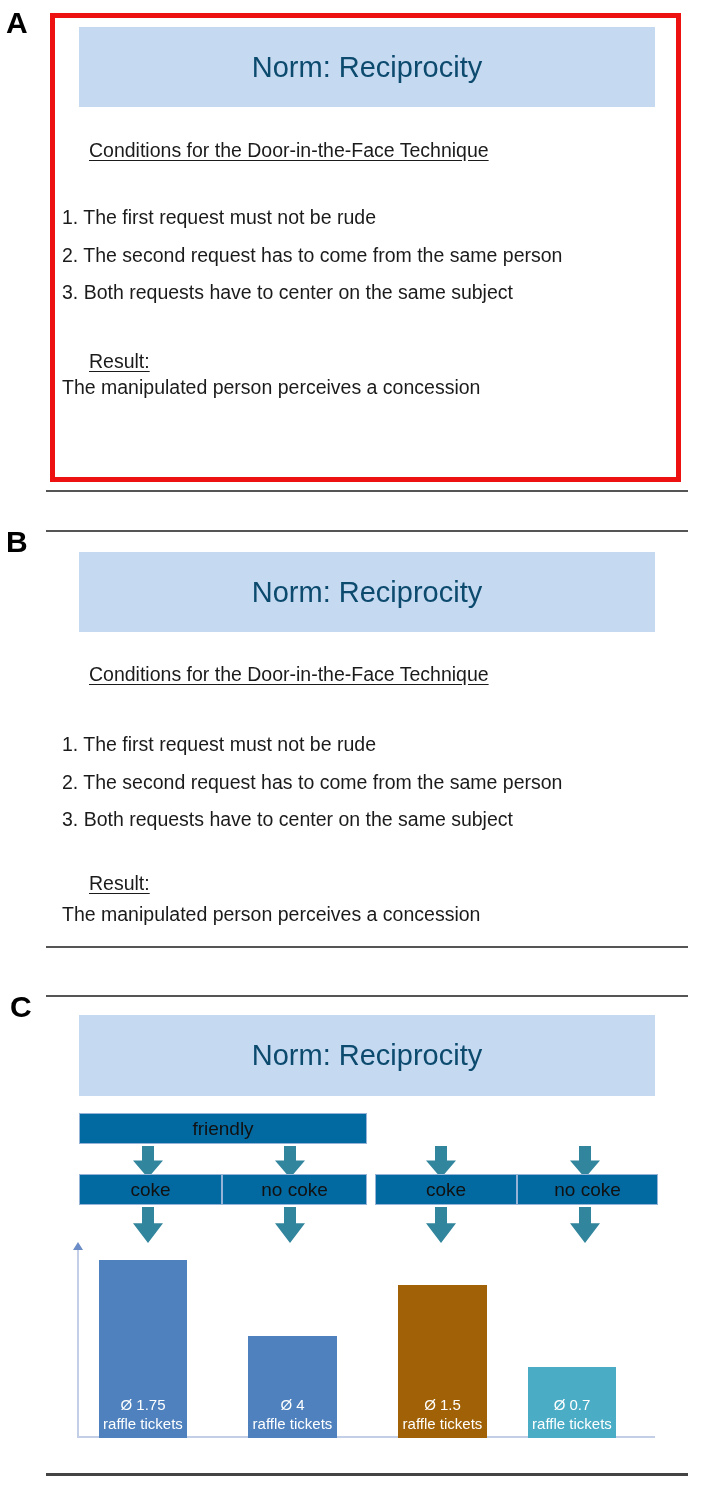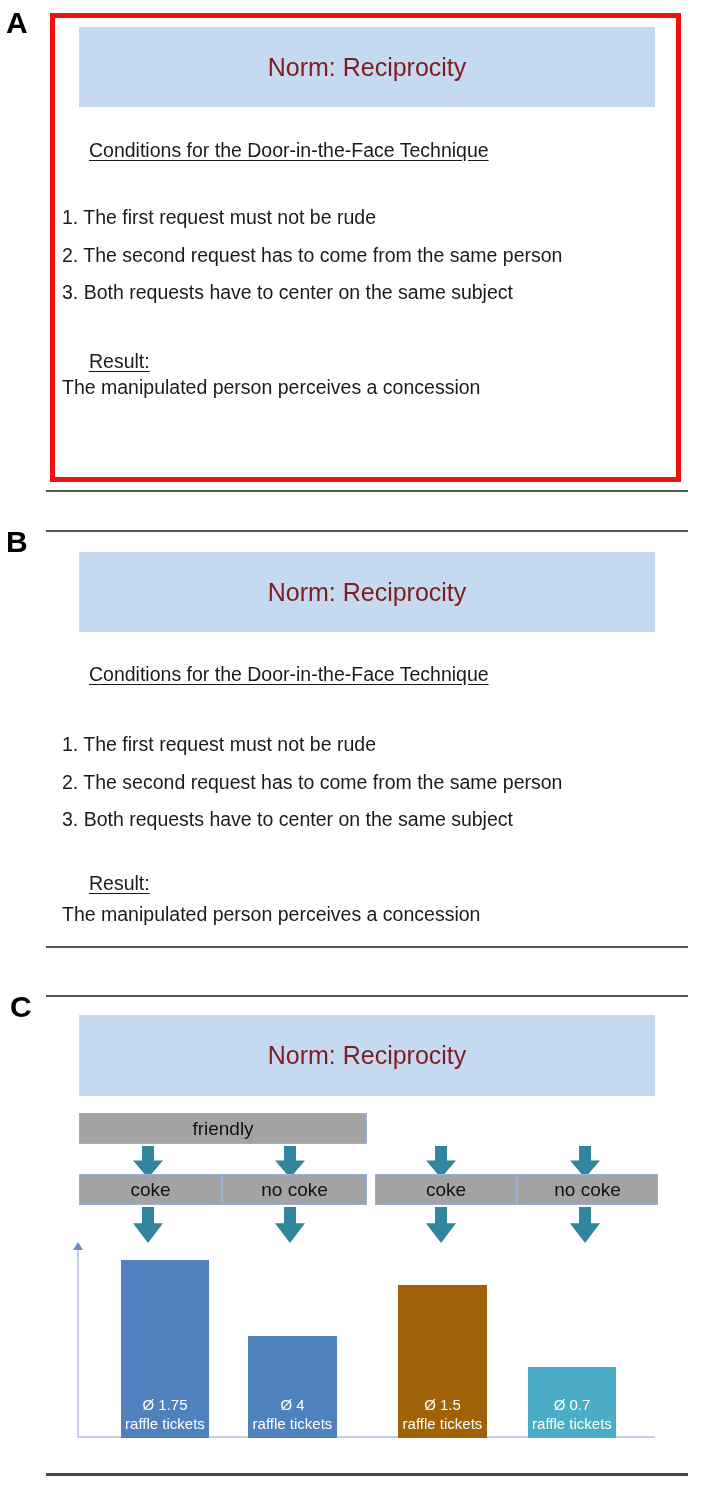--- a/index.html
+++ b/index.html
@@ -20,29 +20,29 @@
   .red-frame {
     position:absolute; left:50px; top:13px; width:631px; height:469px;
     box-sizing:border-box; border:5px solid var(--frame-red,#EE1111);
     background:transparent;
   }
   .slide-banner {
     position:absolute; left:79px; width:576px;
     background:var(--banner-fill,#C5D9F1);
     display:flex; align-items:center; justify-content:center;
   }
-  .slide-title { font-size:25px; color:#7f1d1d; }
+  .slide-title { font-size:29px; color:#0c4a6e; }
   .body-text {
     position:absolute; font-size:19.5px; line-height:23px; color:#1b1b1b;
     white-space:nowrap;
   }
   .underline { text-decoration:underline; text-underline-offset:3px;margin-left:27px; }
   .flow-box {
     position:absolute; height:31px; box-sizing:border-box;
-    border:1.5px solid var(--box-border,#95B3D7); background:#a3a3a3;
+    border:1.5px solid var(--box-border,#95B3D7); background:#0369a1;
     display:flex; align-items:center; justify-content:center;
     font-size:19px; color:#111;
   }
   .down-arrow { position:absolute; }
   .down-arrow path { fill:var(--arrow-teal,#31859C); }
   .y-axis {
     position:absolute; width:2px; background:var(--axis-line,#C3CFE6);
   }
   .y-axis-arrowhead {
     position:absolute; width:0; height:0;
@@ -140,21 +140,21 @@
       <path d="M9 0 H21 V15 H30 L15 33 0 15 H9 Z"></path>
     </svg>
   <svg class="down-arrow" style="left:570px;top:1207px" width="30" height="36" viewBox="0 0 30 33" preserveAspectRatio="none">
       <path d="M9 0 H21 V15 H30 L15 33 0 15 H9 Z"></path>
     </svg>
 
   <div class="y-axis-arrowhead" style="left:73px;top:1242px"></div>
   <div class="y-axis" style="left:77px;top:1250px;height:188px"></div>
   <div class="x-axis" style="left:78px;top:1436px;width:577px"></div>
 
-  <div class="bar" style="left: 121px; width: 88px; height: 178px; background: rgb(78, 129, 189);">
+  <div class="bar" style="left: 99px; width: 88px; height: 178px; background: rgb(78, 129, 189);">
     <div>Ø 1.75</div>
     <div>raffle tickets</div>
   </div>
   <div class="bar" style="left: 248px; width: 89px; height: 102px; background: rgb(78, 129, 189);">
     <div>Ø 4</div>
     <div>raffle tickets</div>
   </div>
   <div class="bar" style="left: 398px; width: 89px; height: 153px; background: #a16207;">
     <div>Ø 1.5</div>
     <div>raffle tickets</div>

